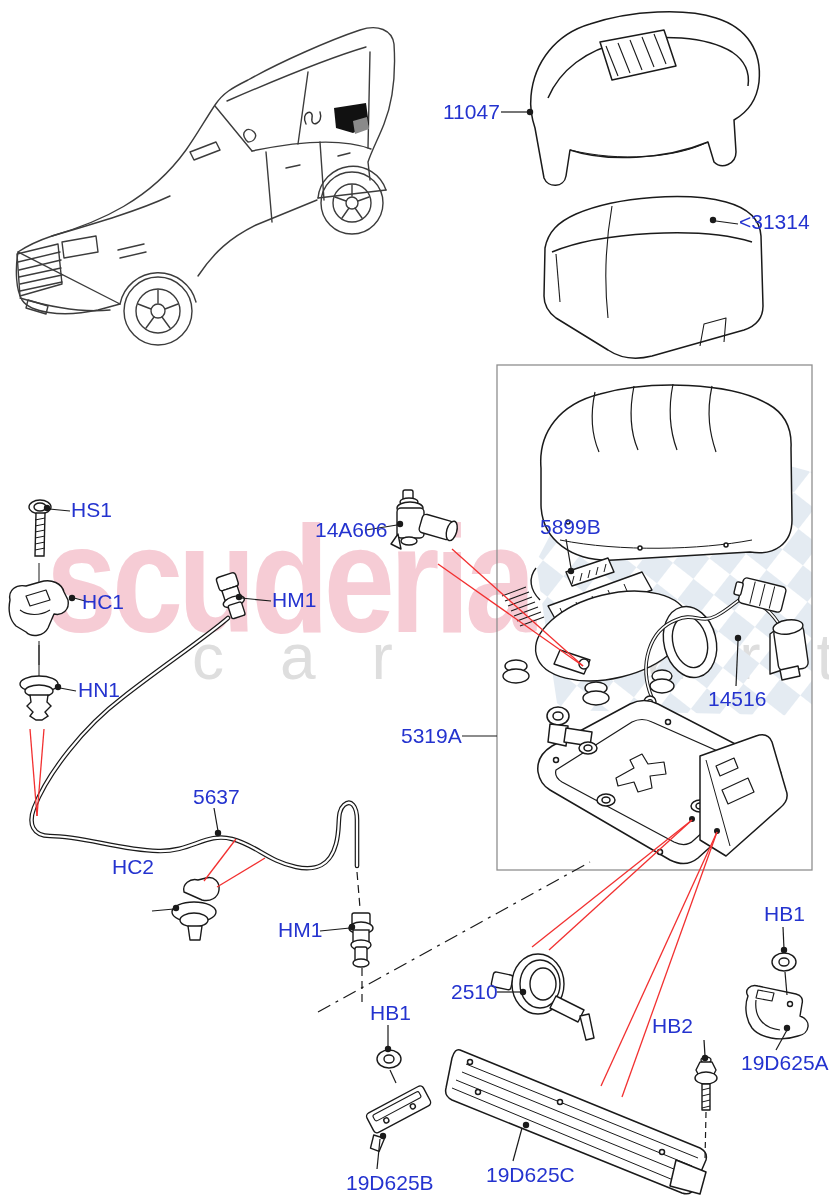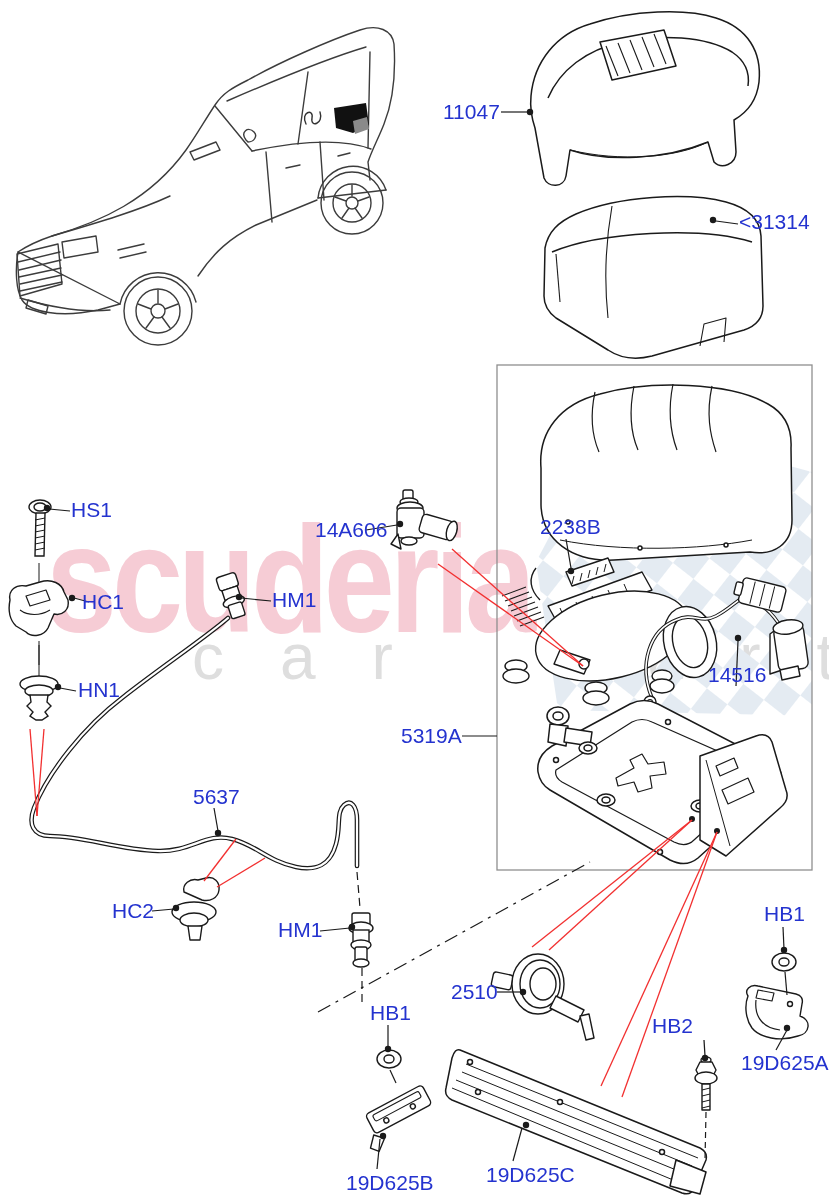--- a/index.html
+++ b/index.html
@@ -368,30 +368,30 @@
       <path d="M 217 887 L 265 858"></path>
       <path d="M 692 820 L 532 947"></path>
       <path d="M 692 820 L 549 950"></path>
       <path d="M 717 832 L 601 1086"></path>
       <path d="M 717 832 L 622 1097"></path>
     </g>
   </svg>
 
   <div class="plabel" style="left:443px;top:101px">11047</div>
   <div class="plabel" style="left:739px;top:211px">&lt;31314</div>
-  <div class="plabel" style="left:540px;top:516px">2238B</div>
+  <div class="plabel" style="left:540px;top:516px">5899B</div>
   <div class="plabel" style="left:315px;top:519px">14A606</div>
-  <div class="plabel" style="left:708px;top:664px">14516</div>
+  <div class="plabel" style="left:708px;top:688px">14516</div>
   <div class="plabel" style="left:401px;top:725px">5319A</div>
   <div class="plabel" style="left:71px;top:499px">HS1</div>
   <div class="plabel" style="left:82px;top:591px">HC1</div>
   <div class="plabel" style="left:272px;top:589px">HM1</div>
   <div class="plabel" style="left:78px;top:679px">HN1</div>
   <div class="plabel" style="left:193px;top:786px">5637</div>
-  <div class="plabel" style="left:112px;top:900px">HC2</div>
+  <div class="plabel" style="left:112px;top:856px">HC2</div>
   <div class="plabel" style="left:278px;top:919px">HM1</div>
   <div class="plabel" style="left:451px;top:981px">2510</div>
   <div class="plabel" style="left:370px;top:1002px">HB1</div>
   <div class="plabel" style="left:346px;top:1172px">19D625B</div>
   <div class="plabel" style="left:486px;top:1164px">19D625C</div>
   <div class="plabel" style="left:764px;top:903px">HB1</div>
   <div class="plabel" style="left:741px;top:1052px">19D625A</div>
   <div class="plabel" style="left:652px;top:1015px">HB2</div>
 
 </div>

